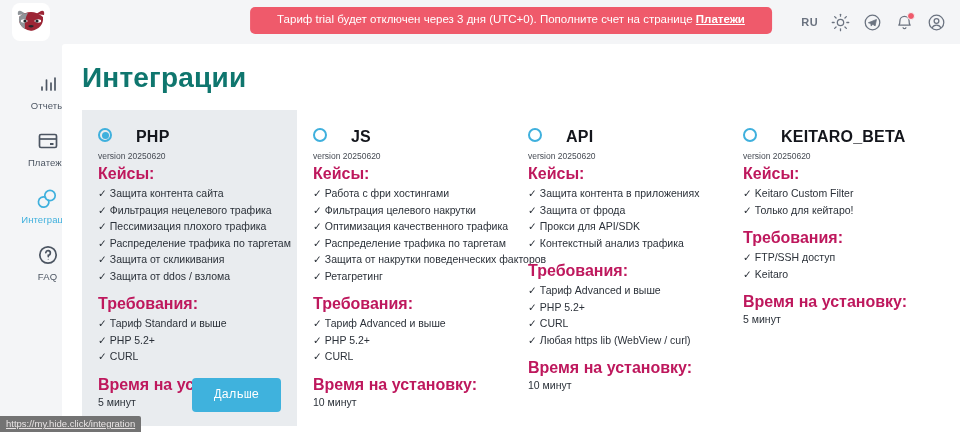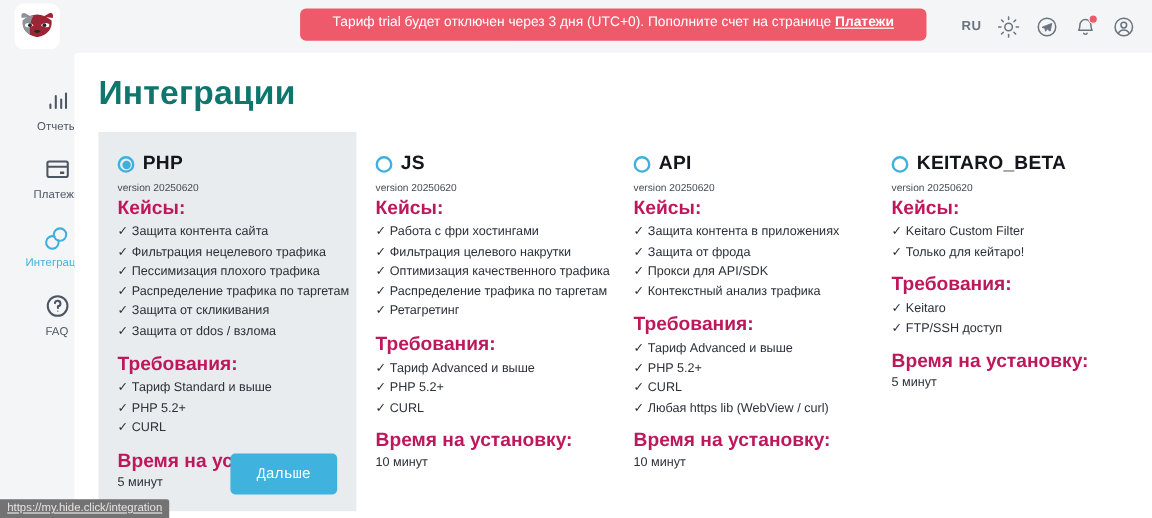--- a/index.html
+++ b/index.html
@@ -71,21 +71,21 @@
   .page-title {
     font-size: 28px; font-weight: bold; color: #0f766e;
     margin: 18px 0 0 20px; letter-spacing: .2px;
   }
   .cards {
     position: absolute; left: 20px; top: 66px; right: 0;
     display: flex; gap: 0;
   }
   .card { width: 215px; padding: 18px 16px 0 16px; position: relative; }
   .card.selected { background: #e9ecef; padding-bottom: 18px; min-height: 297px; }
-  .card-head { display: flex; align-items: center; gap: 7px; }
+  .card-head { display: flex; gap: 24px; }
   .radio {
     width: 14px; height: 14px; border-radius: 50%;
     border: 2px solid #3fb0dd; flex: 0 0 auto; cursor: pointer;
     display:flex; align-items:center; justify-content:center;
   }
   .radio.on::after {
     content: ""; width: 7px; height: 7px; border-radius: 50%; background: #3fb0dd;
   }
   .card-title { font-size: 16px; font-weight: bold; color: #14161c; letter-spacing: .2px; }
   .version { font-size: 8.5px; color: #464b54; margin-top: 5px; }
@@ -247,20 +247,21 @@
           <div class="card-head">
             <span class="radio"></span>
             <span class="card-title">JS</span>
           </div>
           <div class="version">version 20250620</div>
           <div class="sec-title">Кейсы:</div>
           <div class="li"><span class="tick">✓</span><span>Работа с фри хостингами</span></div>
           <div class="li"><span class="tick">✓</span><span>Фильтрация целевого накрутки</span></div>
           <div class="li"><span class="tick">✓</span><span>Оптимизация качественного трафика</span></div>
           <div class="li"><span class="tick">✓</span><span>Распределение трафика по таргетам</span></div>
+          <div class="li"><span class="tick">✓</span><span>Защита от накрутки поведенческих факторов</span></div>
           <div class="li"><span class="tick">✓</span><span>Ретагретинг</span></div>
           <div class="sec-title gap">Требования:</div>
           <div class="li"><span class="tick">✓</span><span>Тариф Advanced и выше</span></div>
           <div class="li"><span class="tick">✓</span><span>PHP 5.2+</span></div>
           <div class="li"><span class="tick">✓</span><span>CURL</span></div>
           <div class="sec-title gap">Время на установку:</div>
           <div class="time-val">10 минут</div>
         </div>
         <div class="card">
           <div class="card-head">
@@ -284,22 +285,22 @@
         <div class="card">
           <div class="card-head">
             <span class="radio"></span>
             <span class="card-title">KEITARO_BETA</span>
           </div>
           <div class="version">version 20250620</div>
           <div class="sec-title">Кейсы:</div>
           <div class="li"><span class="tick">✓</span><span>Keitaro Custom Filter</span></div>
           <div class="li"><span class="tick">✓</span><span>Только для кейтаро!</span></div>
           <div class="sec-title gap">Требования:</div>
+          <div class="li"><span class="tick">✓</span><span>FTP/SSH доступ</span></div>
           <div class="li"><span class="tick">✓</span><span>Keitaro</span></div>
-          <div class="li"><span class="tick">✓</span><span>FTP/SSH доступ</span></div>
           <div class="sec-title gap">Время на установку:</div>
           <div class="time-val">5 минут</div>
         </div>
       </div>
   </div>
 
   <div class="statusbar">https://my.hide.click/integration</div>
 </div>
 
 </body></html>

